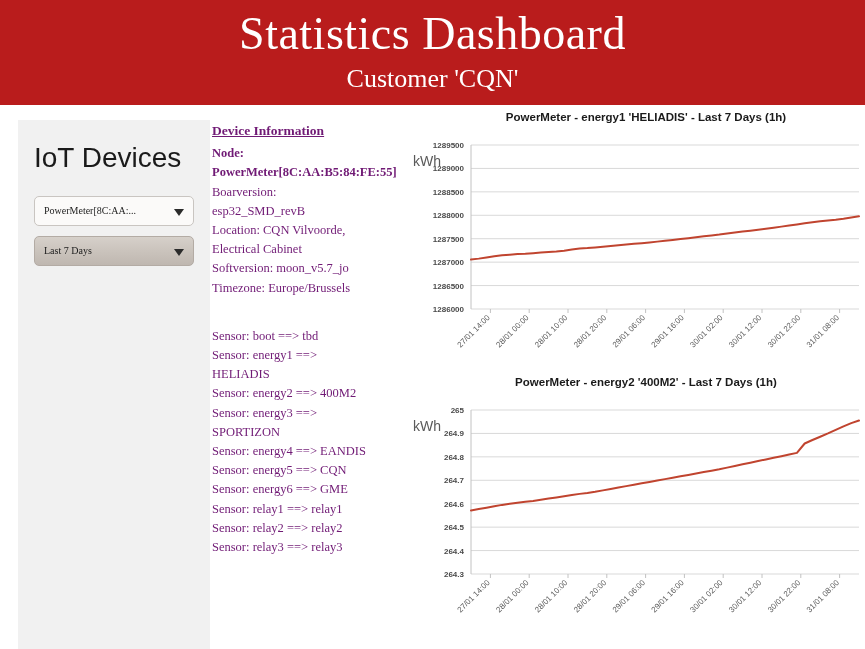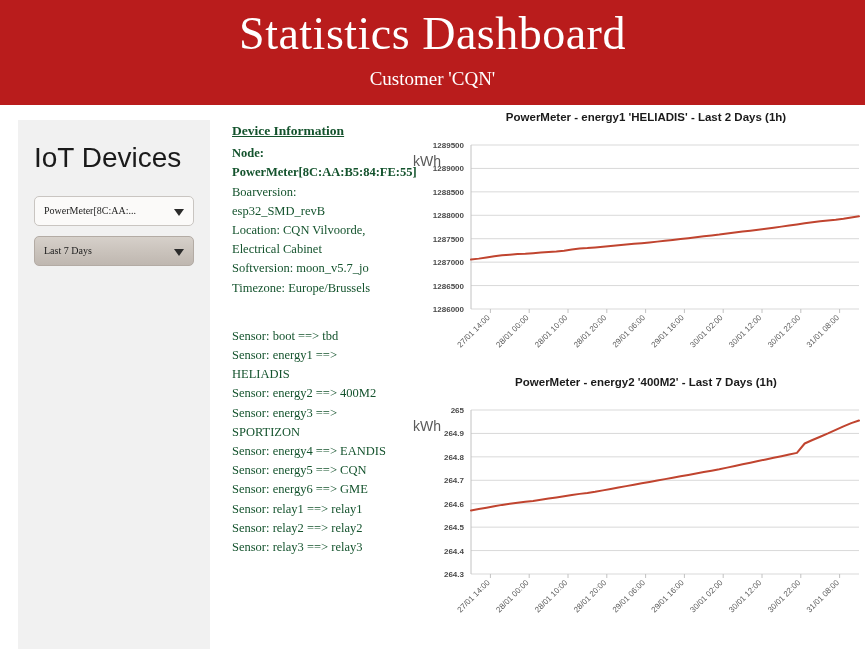--- a/index.html
+++ b/index.html
@@ -26,21 +26,21 @@
   }
   .header-title {
     font-family: "Liberation Serif", serif;
     font-size: 46px;
     font-weight: 400;
     line-height: 56px;
     letter-spacing: 0.5px;
   }
   .header-subtitle {
     font-family: "Liberation Serif", serif;
-    font-size: 19px;
+    font-size: 26px;
     font-weight: 400;
     line-height: 30px;
     margin-top: 2px;
   }
 
   
   .content {
     position: relative;
     height: 544px;
   }
@@ -98,26 +98,26 @@
     width: 0;
     height: 0;
     border-left: 5px solid transparent;
     border-right: 5px solid transparent;
     border-top: 7px solid #2b2b2b;
   }
 
   
   .device-info {
     position: absolute;
-    left: 232px;
+    left: 212px;
     top: 16px;
     width: 160px;
     font-family: "Liberation Serif", serif;
     font-size: 12.5px;
-    color: #14532d;
+    color: #701a75;
     line-height: 19.2px;
   }
   .device-info-heading {
     font-weight: bold;
     font-size: 13.5px;
     text-decoration: underline;
     margin-bottom: 4px;
   }
   .device-info-bold {
     font-weight: bold;
@@ -233,21 +233,21 @@
       <div class="sensor-row">Sensor: energy4 ==&gt; EANDIS</div>
       <div class="sensor-row">Sensor: energy5 ==&gt; CQN</div>
       <div class="sensor-row">Sensor: energy6 ==&gt; GME</div>
       <div class="sensor-row">Sensor: relay1 ==&gt; relay1</div>
       <div class="sensor-row">Sensor: relay2 ==&gt; relay2</div>
       <div class="sensor-row">Sensor: relay3 ==&gt; relay3</div>
     </div>
   </div>
 
   <div class="chart-block" id="chart-1">
-    <div class="chart-title">PowerMeter - energy1 'HELIADIS' - Last 2 Days (1h)</div>
+    <div class="chart-title">PowerMeter - energy1 'HELIADIS' - Last 7 Days (1h)</div>
     <div class="chart-area">
       <div class="y-axis-label">kWh</div>
       <svg class="chart-svg" width="462" height="230">
           <line x1="68" y1="176" x2="456" y2="176" class="gridline"></line>
           <text x="61" y="179" text-anchor="end" class="tick-text">1286000</text>
           <line x1="68" y1="152.57142857142858" x2="456" y2="152.57142857142858" class="gridline"></line>
           <text x="61" y="155.57142857142858" text-anchor="end" class="tick-text">1286500</text>
           <line x1="68" y1="129.14285714285714" x2="456" y2="129.14285714285714" class="gridline"></line>
           <text x="61" y="132.14285714285714" text-anchor="end" class="tick-text">1287000</text>
           <line x1="68" y1="105.71428571428572" x2="456" y2="105.71428571428572" class="gridline"></line>

